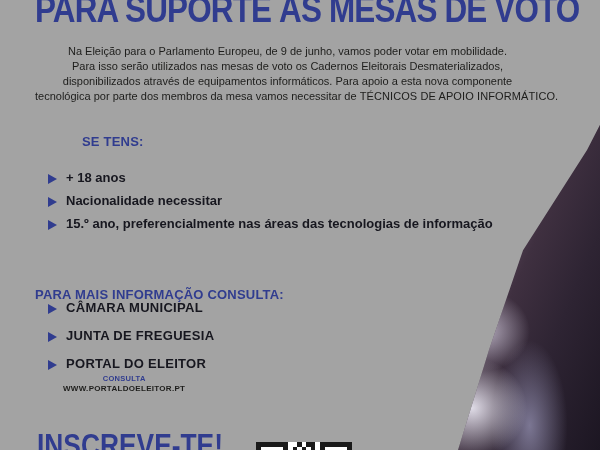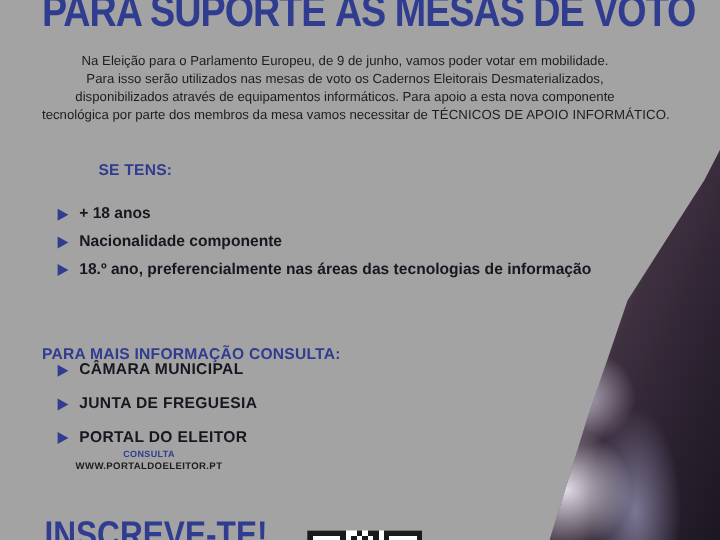--- a/index.html
+++ b/index.html
@@ -85,25 +85,25 @@
   </div>
 
   <h2 class="sec-heading" id="req-heading">SE TENS:</h2>
 
   <div class="bullet-row" id="req-row-0">
     <span class="arrow"></span>
     <span class="bullet-label">+ 18 anos</span>
   </div>
   <div class="bullet-row" id="req-row-1">
     <span class="arrow"></span>
-    <span class="bullet-label">Nacionalidade componente</span>
+    <span class="bullet-label">Nacionalidade necessitar</span>
   </div>
   <div class="bullet-row" id="req-row-2">
     <span class="arrow"></span>
-    <span class="bullet-label">18.º ano, preferencialmente nas áreas das tecnologias de informação</span>
+    <span class="bullet-label">15.º ano, preferencialmente nas áreas das tecnologias de informação</span>
   </div>
 
   <h2 class="sec-heading" id="info-heading">PARA MAIS INFORMAÇÃO CONSULTA:</h2>
 
   <div class="bullet-row" id="info-row-1">
     <span class="arrow"></span>
     <span class="bullet-label upper">JUNTA DE FREGUESIA</span>
   </div>
   <div class="bullet-row" id="info-row-0">
     <span class="arrow"></span>

